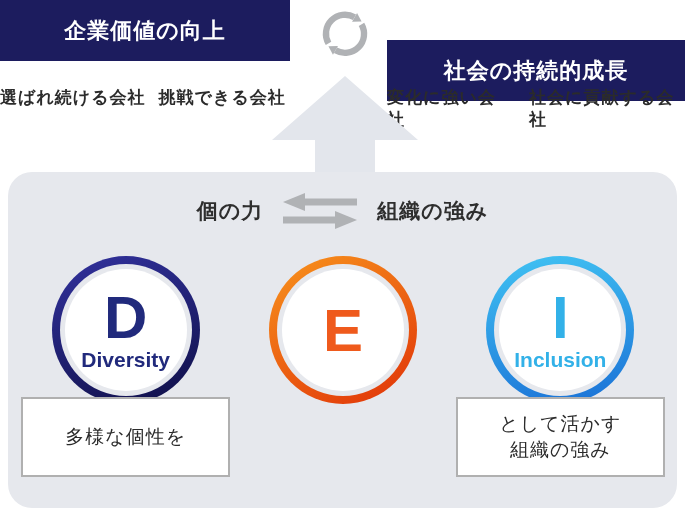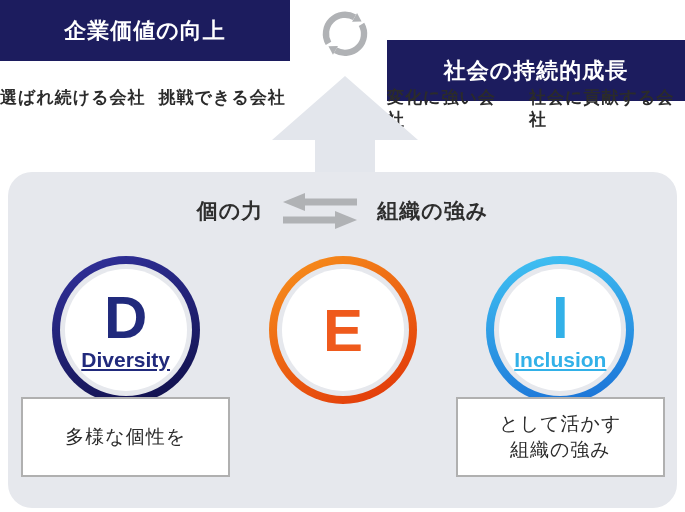--- a/index.html
+++ b/index.html
@@ -68,21 +68,21 @@
   }
   .ring-gap {
     width: 132px; height: 132px; border-radius: 50%; background: #e6e8ed;
     display: flex; align-items: center; justify-content: center;
   }
   .ring-inner {
     width: 122px; height: 122px; border-radius: 50%; background: #ffffff;
     display: flex; flex-direction: column; align-items: center; justify-content: center;
   }
   .dei-letter { font-size: 60px; font-weight: 700; line-height: 0.95; }
-  .dei-word   { font-size: 21px; font-weight: 700; margin-top: 2px; text-decoration: underline; }
+  .dei-word   { font-size: 21px; font-weight: 700; margin-top: 2px; }
 
   .card-d .ring { background: linear-gradient(160deg, #32329e 0%, #0f0f47 100%); }
   .card-d .dei-letter, .card-d .dei-word { color: #212a7c; }
   .card-e .ring { background: linear-gradient(150deg, #f8941d 0%, #e03208 100%); }
   .card-e .dei-letter, .card-e .dei-word { color: #ef5a1c; }
   .card-i .ring { background: linear-gradient(170deg, #41c3f3 0%, #1a70d6 100%); }
   .card-i .dei-letter, .card-i .dei-word { color: #32b1e8; }
 
   .desc-box {
     position: relative; z-index: 2; align-self: stretch; margin-top: -7px;

